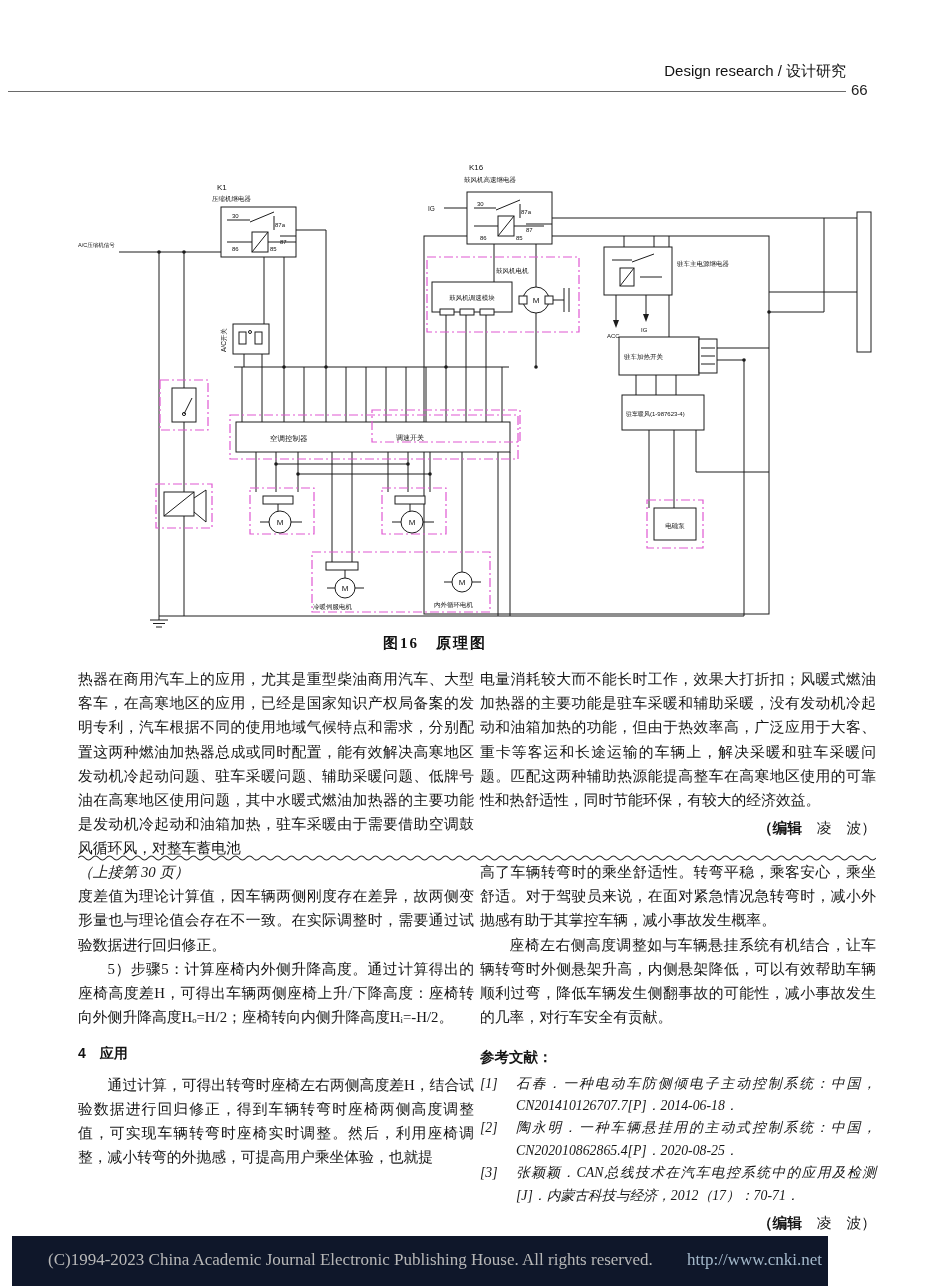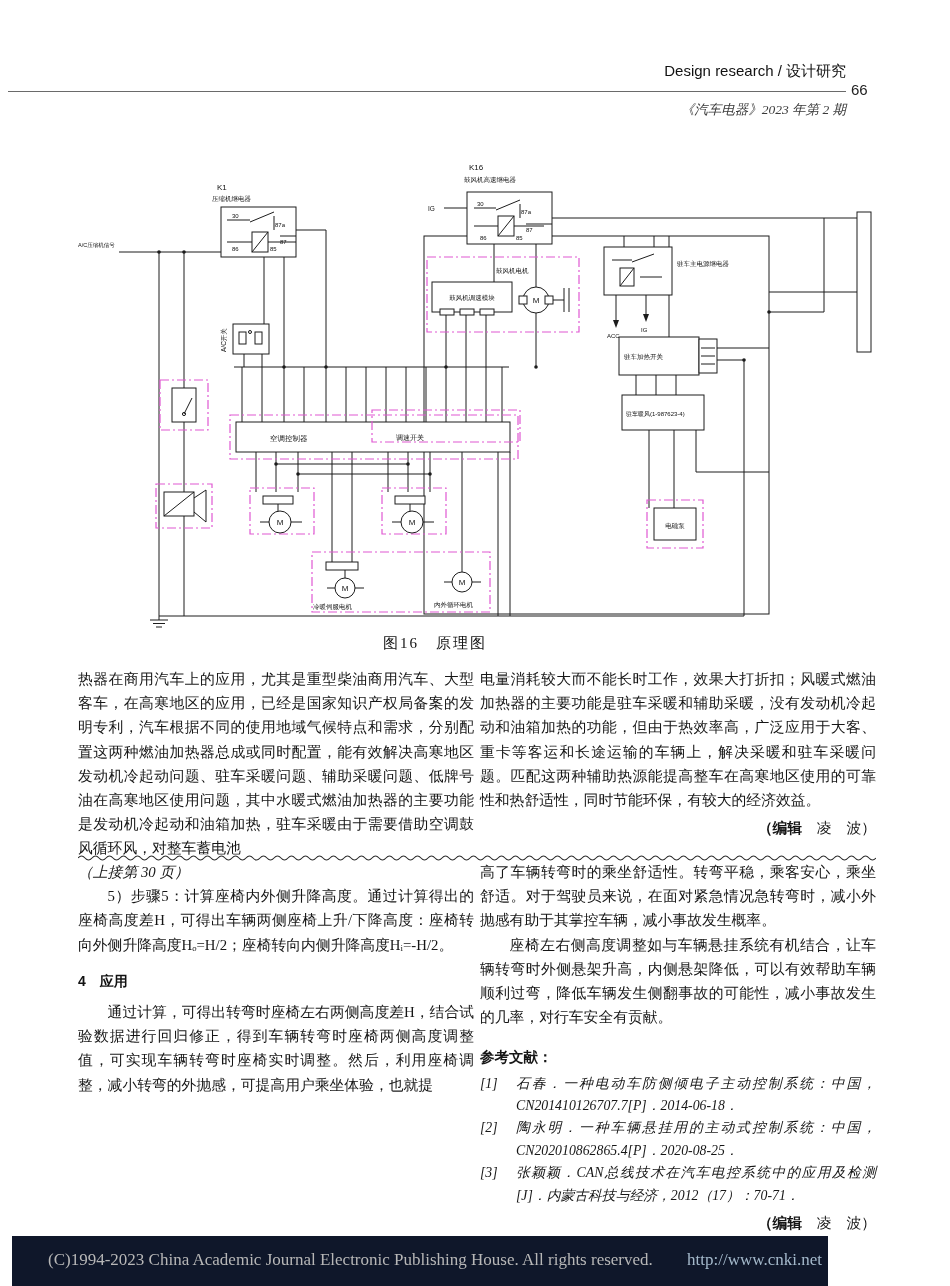--- a/index.html
+++ b/index.html
@@ -18,21 +18,21 @@
     position:absolute; top:77px; left:851px;
     font-family:"Liberation Sans","DejaVu Sans",sans-serif; font-size:15px; color:#222;
   }
   .journal-line {
     position:absolute; top:97px; left:0; width:846px; text-align:right;
     font-style:italic; font-size:13.5px; color:#3a3a3a;
   }
   .figure { position:absolute; top:148px; left:64px; }
   .fig-caption {
     position:absolute; top:630px; left:0; width:870px; text-align:center;
-    font-size:15px; font-weight:normal; letter-spacing:2px; color:#111;
+    font-size:15px; font-weight:bold; letter-spacing:2px; color:#111;
   }
   .col { position:absolute; width:396px; text-align:justify; font-size:14.8px; line-height:24.2px; color:#161616; }
   .s1-left  { top:663px; left:78px; }
   .s1-right { top:663px; left:480px; }
   .s2-left  { top:856px; left:78px; }
   .s2-right { top:856px; left:480px; }
   .p-indent { text-indent:2em; }
   .editor-line { text-align:right; margin-top:4px; }
   .editor-line .ed-b { font-family:"Liberation Sans","DejaVu Sans",sans-serif; font-weight:bold; }
   .cont-note { font-style:italic; }
@@ -59,21 +59,20 @@
   .figure text { font-family:"Liberation Sans","DejaVu Sans",sans-serif; fill:#111; }
 </style>
 </head>
 <body>
 
 <div class="page">
 
   <div class="header-en">Design research / 设计研究</div>
   <div class="header-rule"></div>
   <div class="page-num">66</div>
-  <div class="journal-line">《汽车电器》2023 年第 2 期</div>
 
   <div class="figure">
   <svg width="812" height="478" viewBox="0 0 812 478">
 
     <g>
       <rect class="w" x="360" y="84" width="345" height="378"></rect>
       <path class="w" d="M55,100 H157"></path>
       <path class="w" d="M95,100 V464"></path>
       <path class="w" d="M120,100 V464"></path>
       <path class="w" d="M95,464 H680"></path>
@@ -325,20 +324,21 @@
   </div>
 
   <div class="wavy">
     <svg width="798" height="10" viewBox="0 0 798 10">
         <path id="wavy-path" d="M0 5 Q3.5 1 7 5 Q10.5 9 14 5 Q17.5 1 21 5 Q24.5 9 28 5 Q31.5 1 35 5 Q38.5 9 42 5 Q45.5 1 49 5 Q52.5 9 56 5 Q59.5 1 63 5 Q66.5 9 70 5 Q73.5 1 77 5 Q80.5 9 84 5 Q87.5 1 91 5 Q94.5 9 98 5 Q101.5 1 105 5 Q108.5 9 112 5 Q115.5 1 119 5 Q122.5 9 126 5 Q129.5 1 133 5 Q136.5 9 140 5 Q143.5 1 147 5 Q150.5 9 154 5 Q157.5 1 161 5 Q164.5 9 168 5 Q171.5 1 175 5 Q178.5 9 182 5 Q185.5 1 189 5 Q192.5 9 196 5 Q199.5 1 203 5 Q206.5 9 210 5 Q213.5 1 217 5 Q220.5 9 224 5 Q227.5 1 231 5 Q234.5 9 238 5 Q241.5 1 245 5 Q248.5 9 252 5 Q255.5 1 259 5 Q262.5 9 266 5 Q269.5 1 273 5 Q276.5 9 280 5 Q283.5 1 287 5 Q290.5 9 294 5 Q297.5 1 301 5 Q304.5 9 308 5 Q311.5 1 315 5 Q318.5 9 322 5 Q325.5 1 329 5 Q332.5 9 336 5 Q339.5 1 343 5 Q346.5 9 350 5 Q353.5 1 357 5 Q360.5 9 364 5 Q367.5 1 371 5 Q374.5 9 378 5 Q381.5 1 385 5 Q388.5 9 392 5 Q395.5 1 399 5 Q402.5 9 406 5 Q409.5 1 413 5 Q416.5 9 420 5 Q423.5 1 427 5 Q430.5 9 434 5 Q437.5 1 441 5 Q444.5 9 448 5 Q451.5 1 455 5 Q458.5 9 462 5 Q465.5 1 469 5 Q472.5 9 476 5 Q479.5 1 483 5 Q486.5 9 490 5 Q493.5 1 497 5 Q500.5 9 504 5 Q507.5 1 511 5 Q514.5 9 518 5 Q521.5 1 525 5 Q528.5 9 532 5 Q535.5 1 539 5 Q542.5 9 546 5 Q549.5 1 553 5 Q556.5 9 560 5 Q563.5 1 567 5 Q570.5 9 574 5 Q577.5 1 581 5 Q584.5 9 588 5 Q591.5 1 595 5 Q598.5 9 602 5 Q605.5 1 609 5 Q612.5 9 616 5 Q619.5 1 623 5 Q626.5 9 630 5 Q633.5 1 637 5 Q640.5 9 644 5 Q647.5 1 651 5 Q654.5 9 658 5 Q661.5 1 665 5 Q668.5 9 672 5 Q675.5 1 679 5 Q682.5 9 686 5 Q689.5 1 693 5 Q696.5 9 700 5 Q703.5 1 707 5 Q710.5 9 714 5 Q717.5 1 721 5 Q724.5 9 728 5 Q731.5 1 735 5 Q738.5 9 742 5 Q745.5 1 749 5 Q752.5 9 756 5 Q759.5 1 763 5 Q766.5 9 770 5 Q773.5 1 777 5 Q780.5 9 784 5 Q787.5 1 791 5 Q794.5 9 798 5" fill="none" stroke="#2a2a2a" stroke-width="1.1"></path>
       </svg>
   </div>
 
   <div class="col s2-left">
     <p class="cont-note">（上接第 30 页）</p>
+    <p>度差值为理论计算值，因车辆两侧刚度存在差异，故两侧变形量也与理论值会存在不一致。在实际调整时，需要通过试验数据进行回归修正。</p>
     <p class="p-indent">5）步骤5：计算座椅内外侧升降高度。通过计算得出的座椅高度差H，可得出车辆两侧座椅上升/下降高度：座椅转向外侧升降高度Hₒ=H/2；座椅转向内侧升降高度Hᵢ=-H/2。</p>
     <h3 class="h4">4　应用</h3>
     <p class="p-indent">通过计算，可得出转弯时座椅左右两侧高度差H，结合试验数据进行回归修正，得到车辆转弯时座椅两侧高度调整值，可实现车辆转弯时座椅实时调整。然后，利用座椅调整，减小转弯的外抛感，可提高用户乘坐体验，也就提</p>
   </div>
 
   <div class="col s2-right">
     <p>高了车辆转弯时的乘坐舒适性。转弯平稳，乘客安心，乘坐舒适。对于驾驶员来说，在面对紧急情况急转弯时，减小外抛感有助于其掌控车辆，减小事故发生概率。</p>
     <p class="p-indent">座椅左右侧高度调整如与车辆悬挂系统有机结合，让车辆转弯时外侧悬架升高，内侧悬架降低，可以有效帮助车辆顺利过弯，降低车辆发生侧翻事故的可能性，减小事故发生的几率，对行车安全有贡献。</p>
     <div class="refs-heading">参考文献：</div>
     <div class="ref-item">

